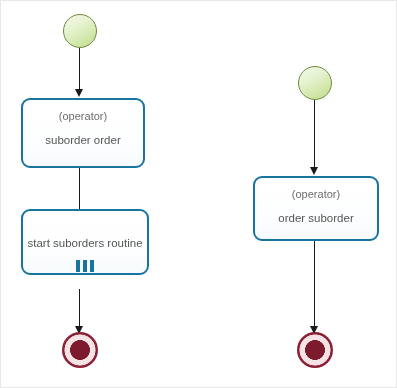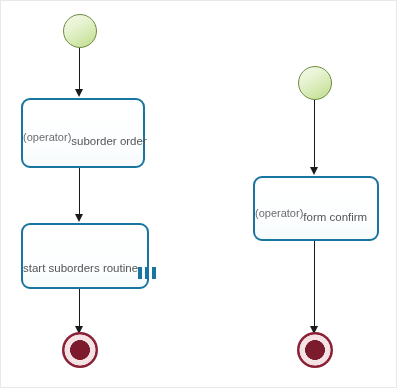--- a/index.html
+++ b/index.html
@@ -47,21 +47,21 @@
   }
 
   
   .action-node {
     position: absolute;
     box-sizing: border-box;
     border: 2px solid #18759f;
     border-radius: 9px;
     background: linear-gradient(180deg, #ffffff 0%, #fdfeff 60%, #f7fbfd 100%);
     display: flex;
-    flex-direction: row;
+    flex-direction: column;
     align-items: center;
     padding-top: 8px;
   }
   .node-stereotype {
     font-size: 11px;
     color: #6d6d6d;
     line-height: 16px;
     text-align: center;
     white-space: nowrap;
   }
@@ -120,42 +120,42 @@
   <div class="arrowhead" style="left:74px; top:88px;"></div>
 
   <div class="action-node" style="left:20px; top:97px; width:124px; height:70px;">
     <div class="node-stereotype">(operator)</div>
     <div class="node-label">suborder order</div>
   </div>
 
   <div class="edge" style="left:78px; top:167px; height:47px;"></div>
   <div class="arrowhead" style="left:74px; top:213px;"></div>
 
-  <div class="action-node" style="left:20px; top:222px; width:128px; height:66px; padding-top:24px;">
+  <div class="action-node" style="left:20px; top:208px; width:128px; height:66px; padding-top:24px;">
     <div class="node-label-only">start suborders routine</div>
     <div class="rake-icon">
         <i></i>
         <i></i>
         <i></i>
       </div>
   </div>
 
   <div class="edge" style="left:78px; top:288px; height:38px;"></div>
   <div class="arrowhead" style="left:74px; top:325px;"></div>
 
   <div class="end-node" style="left:61px; top:331px;"></div>
 
   <div class="start-node" style="left:297px; top:65px;"></div>
 
   <div class="edge" style="left:313px; top:99px; height:68px;"></div>
   <div class="arrowhead" style="left:309px; top:166px;"></div>
 
   <div class="action-node" style="left:252px; top:175px; width:126px; height:65px;">
     <div class="node-stereotype">(operator)</div>
-    <div class="node-label">form confirm</div>
+    <div class="node-label">order suborder</div>
   </div>
 
   <div class="edge" style="left:313px; top:240px; height:86px;"></div>
   <div class="arrowhead" style="left:309px; top:325px;"></div>
 
   <div class="end-node" style="left:296px; top:331px;"></div>
 
 </div>
 
 </body></html>

